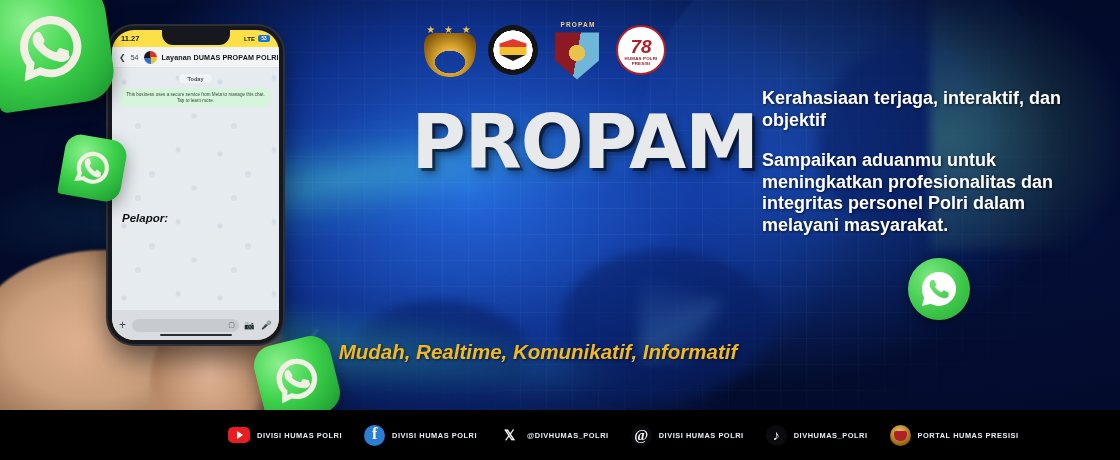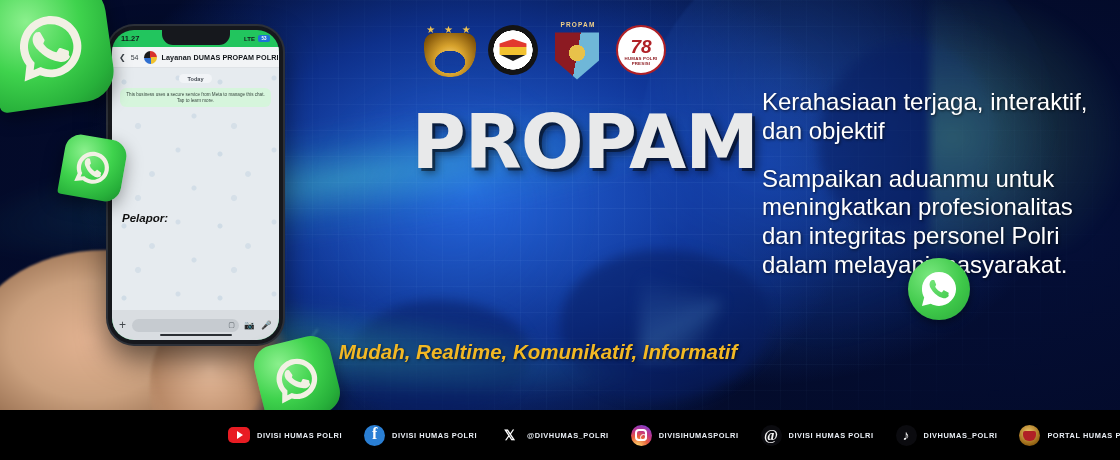--- a/index.html
+++ b/index.html
@@ -107,21 +107,21 @@
   }
   .hl1 { font-size:54px; }
   .hl2 { font-size:74px; margin-top:2px; }
   .hl3 { font-size:74px; margin-top:1px; }
   .tagline { position:absolute; left:318px; top:340px; width:440px; text-align:center;
     color:#f2b824; font-size:20.5px; font-weight:bold; font-style:italic; z-index:25;
     text-shadow:1px 1px 3px rgba(0,0,0,.6); }
 
   
   .rcopy { position:absolute; left:762px; top:88px; width:330px; z-index:25; }
-  .rcopy p { color:#fff; font-weight:normal; font-size:24px; line-height:1.20;
+  .rcopy p { color:#fff; font-weight:bold; font-size:18px; line-height:1.20;
              text-shadow:1px 1px 3px rgba(0,0,0,.65); }
   .rcopy .p2 { margin-top:19px; }
 
   
   .wa-badge { position:absolute; left:908px; top:258px; width:62px; height:62px; border-radius:50%;
     background:radial-gradient(circle at 35% 30%, #7ae87f, #3fc94a 55%, #2aa83a 100%);
     display:flex; align-items:center; justify-content:center; z-index:30;
     box-shadow:0 3px 10px rgba(0,0,0,.45); }
   .wa-badge svg { width:42px; height:42px; }
   .phonebox { position:absolute; left:768px; top:330px; width:328px; height:58px;
@@ -135,21 +135,21 @@
     background:radial-gradient(ellipse 180px 130px at 120px 90px, #e2b291 0%, #caa07e 45%, #9e7556 75%, rgba(60,40,28,0) 95%);
     filter:blur(1px); border-radius:45% 35% 30% 40%; }
   .hand2 { position:absolute; left:150px; top:300px; width:160px; height:165px; z-index:9;
     background:radial-gradient(ellipse 90px 100px at 60px 70px, #e6bb9b, #b98a68 60%, rgba(70,45,30,0) 92%);
     filter:blur(1.5px); border-radius:50% 40% 35% 45%; }
 
   .phone { position:absolute; left:108px; top:26px; width:175px; height:318px;
     background:#16181d; border-radius:26px; z-index:15;
     box-shadow:0 0 0 2px #2c3038, 0 14px 30px rgba(0,0,0,.55); padding:4px; }
   .screen { width:100%; height:100%; border-radius:22px; overflow:hidden; position:relative;
-    background:#22c55e; display:flex; flex-direction:column; }
+    background:#fde047; display:flex; flex-direction:column; }
   .notch { position:absolute; left:50%; transform:translateX(-50%); top:0; width:68px; height:15px;
     background:#16181d; border-radius:0 0 11px 11px; z-index:5; }
   .statusbar { height:17px; display:flex; align-items:center; justify-content:space-between;
     padding:0 9px; font-size:7.5px; color:#14171a; font-weight:bold; flex:none; }
   .sb-right { display:flex; align-items:center; gap:3px; font-size:6px; }
   .batt { width:12px; height:7px; border-radius:2px; background:#1f73d8; color:#fff; font-size:4.5px;
     display:flex; align-items:center; justify-content:center; }
   .chathead { height:21px; background:#f2f4f6; display:flex; align-items:center; gap:5px;
     padding:0 7px; flex:none; border-bottom:1px solid #dfe3e7; }
   .back { font-size:8px; color:#3b4147; }
@@ -321,26 +321,20 @@
     </div>
     <div class="social">
       <span class="sicon ic-fb">f</span>
       <span class="label">DIVISI HUMAS POLRI</span>
     </div>
     <div class="social">
       <span class="sicon ic-x">𝕏</span>
       <span class="label">@DIVHUMAS_POLRI</span>
     </div>
     <div class="social">
-      <span class="sicon ic-ig">
-          <span class="ig-sq"></span>
-        </span>
-      <span class="label">DIVISIHUMASPOLRI</span>
-    </div>
-    <div class="social">
       <span class="sicon ic-th">@</span>
       <span class="label">DIVISI HUMAS POLRI</span>
     </div>
     <div class="social">
       <span class="sicon ic-tt">♪</span>
       <span class="label">DIVHUMAS_POLRI</span>
     </div>
     <div class="social">
       <span class="sicon ic-polri"></span>
       <span class="label">PORTAL HUMAS PRESISI</span>

